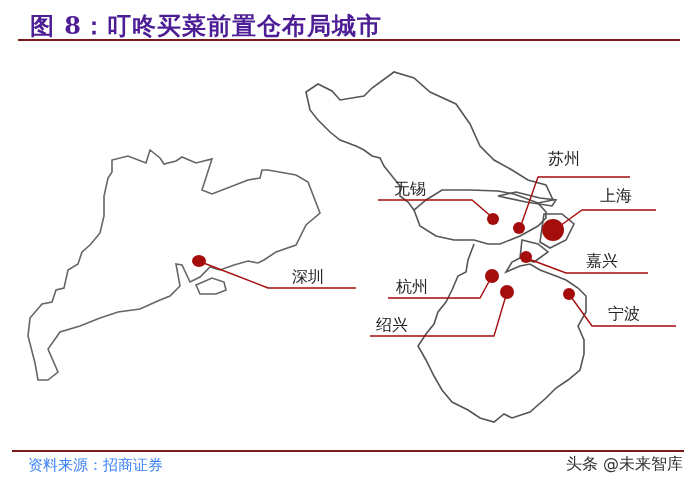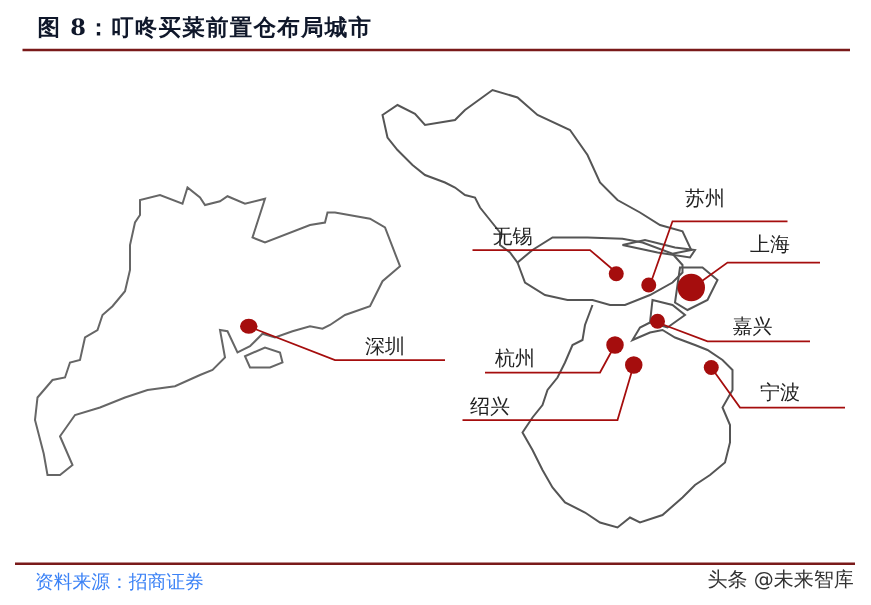--- a/index.html
+++ b/index.html
@@ -1,17 +1,17 @@
 <!DOCTYPE html>
 <html><head>
 <meta charset="utf-8">
 <style>
   html, body { margin:0; padding:0; background:#ffffff; }
   body { width:697px; height:484px; position:relative; overflow:hidden; font-family:"DejaVu Sans", sans-serif; }
-  .title { position:absolute; left:30px; top:10px; font-size:18px; font-weight:bold; color:#0f172a; letter-spacing:1px; font-family:"DejaVu Serif", serif; }
+  .title { position:absolute; left:30px; top:10px; font-size:24px; font-weight:bold; color:#4c1d95; letter-spacing:1px; font-family:"DejaVu Serif", serif; }
   .rule-top { position:absolute; left:18px; top:39px; width:662px; height:2px; background:#7a1a1a; }
   .rule-bottom { position:absolute; left:12px; top:450px; width:672px; height:2px; background:#7a1a1a; }
   .source { position:absolute; left:28px; top:456px; font-size:15px; color:#3b82f6; font-family:"DejaVu Serif", serif; }
   .watermark { position:absolute; right:14px; top:454px; font-size:16px; color:#333;text-align:right; }
   svg.map { position:absolute; left:0; top:0; }
   .label { font-size:16px; fill:#222; font-family:"DejaVu Sans", sans-serif; }
 </style>
 </head>
 <body>
 

